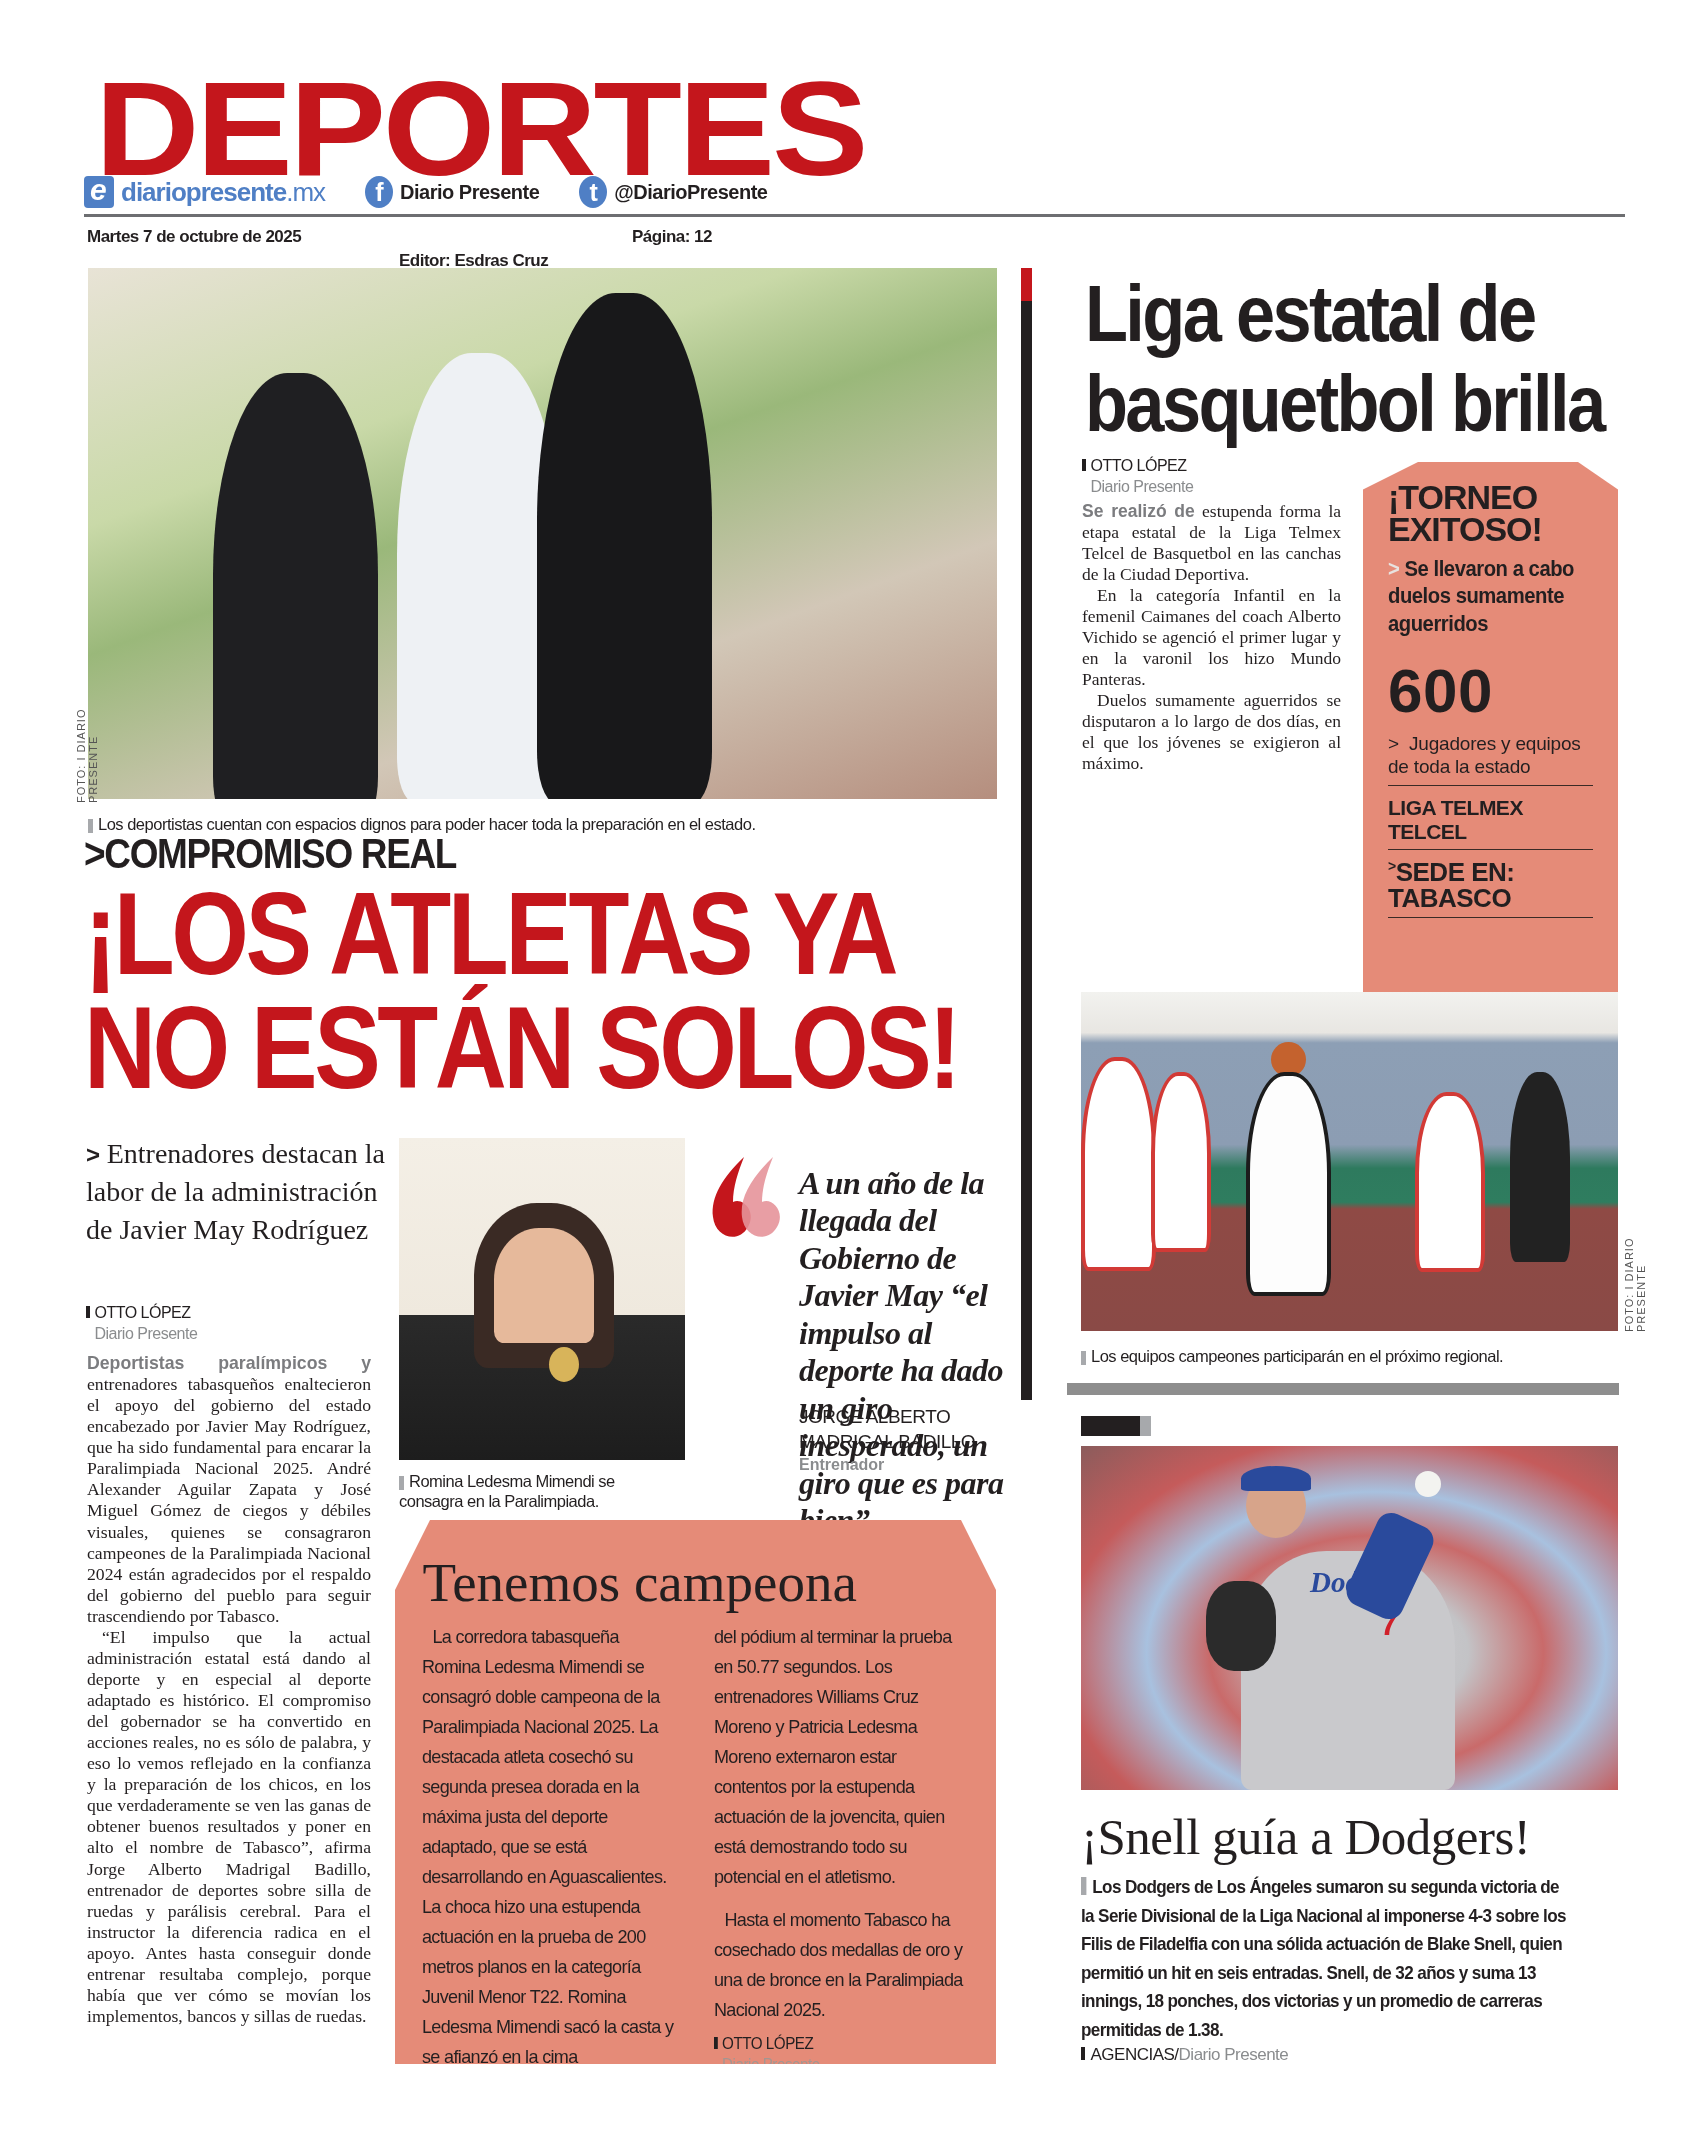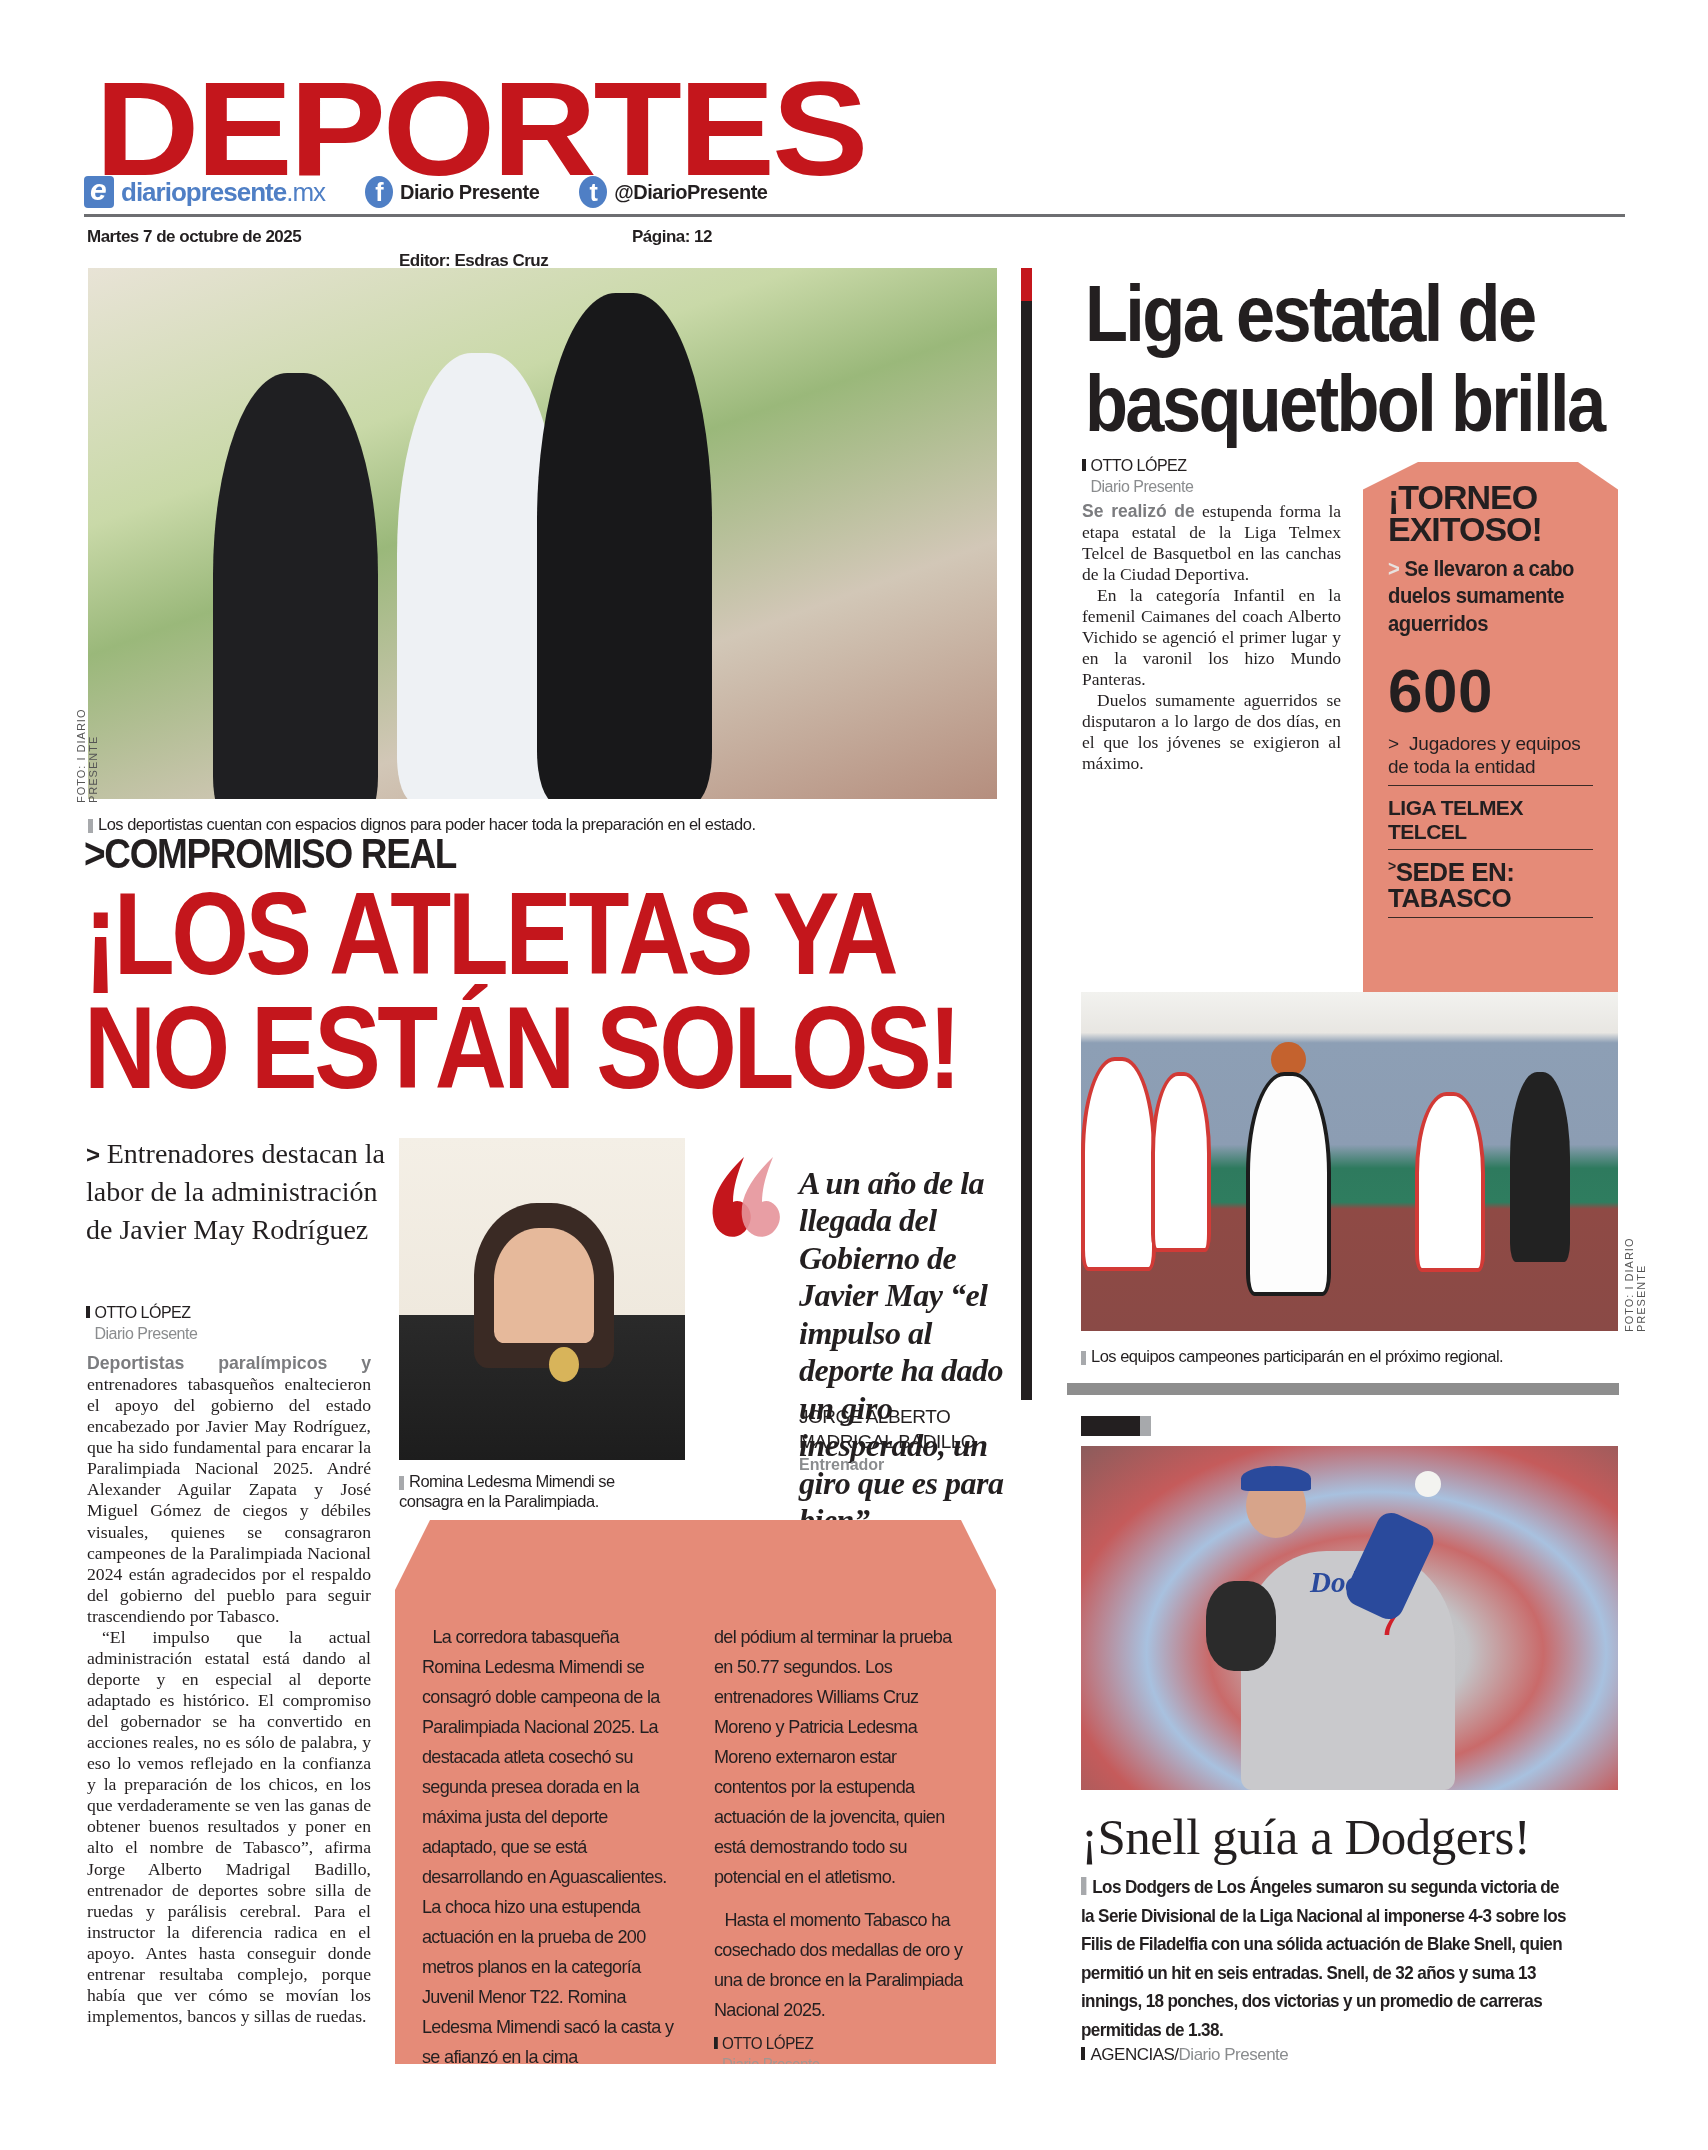--- a/index.html
+++ b/index.html
@@ -153,20 +153,21 @@
   </svg>
   <div class="quote-text">A un año de la llegada del Gobierno de Javier May “el impulso al deporte ha dado un giro inesperado, un giro que es para bien”</div>
   <div class="quote-author">
     <div>JORGE ALBERTO</div>
     <div>MADRIGAL BADILLO</div>
   </div>
   <div class="quote-role">Entrenador</div>
 </div>
 
 <div class="abs salmon-box box-campeona">
+  <div class="box-title">Tenemos campeona</div>
   <div class="box-col" style="left:27.4px;">
     <p class="indent">La corredora tabasqueña Romina Ledesma Mimendi se consagró doble campeona de la Paralimpiada Nacional 2025. La destacada atleta cosechó su segunda presea dorada en la máxima justa del deporte adaptado, que se está desarrollando en Aguascalientes. La choca hizo una estupenda actuación en la prueba de 200 metros planos en la categoría Juvenil Menor T22. Romina Ledesma Mimendi sacó la casta y se afianzó en la cima</p>
   </div>
   <div class="box-col" style="left:319px;">
     <p>del pódium al terminar la prueba en 50.77 segundos. Los entrenadores Williams Cruz Moreno y Patricia Ledesma Moreno externaron estar contentos por la estupenda actuación de la jovencita, quien está demostrando todo su potencial en el atletismo.</p>
     <p class="indent">Hasta el momento Tabasco ha cosechado dos medallas de oro y una de bronce en la Paralimpiada Nacional 2025.</p>
     <div class="byline" style="margin-top:9px;">
       <span class="bar"></span><span>OTTO LÓPEZ</span>
       <span class="outlet" style="color:#a39691;">Diario Presente</span>
     </div>
@@ -192,21 +193,21 @@
   <p>Duelos sumamente aguerridos se disputaron a lo largo de dos días, en el que los jóvenes se exigieron al máximo.</p>
 </div>
 
 <div class="abs salmon-box box-torneo">
   <div class="torneo-title">
     <div>¡TORNEO</div>
     <div>EXITOSO!</div>
   </div>
   <div class="torneo-sub"><span class="arrow">&gt; </span><span>Se llevaron a cabo duelos sumamente aguerridos</span></div>
   <div class="torneo-big">600</div>
-  <div class="torneo-small"><span>&gt;&nbsp; </span><span>Jugadores y equipos de toda la entidad</span></div>
+  <div class="torneo-small"><span>&gt;&nbsp; </span><span>Jugadores y equipos de toda la estado</span></div>
   <div class="torneo-liga">LIGA TELMEX TELCEL</div>
   <div class="torneo-sede">
     <div><span class="arrow">&gt;</span><span>SEDE EN:</span></div>
     <div>TABASCO</div>
   </div>
 </div>
 
 <div class="abs photo photo-basket">
   <div class="abs" style="left:190px; top:50px; width:35px; height:35px; border-radius:50%; background:#c4622e;"></div>
   <div class="person" style="left:0; top:65px; width:75px; height:214px; background:#ffffff; border:4px solid #d23a36;"></div>

